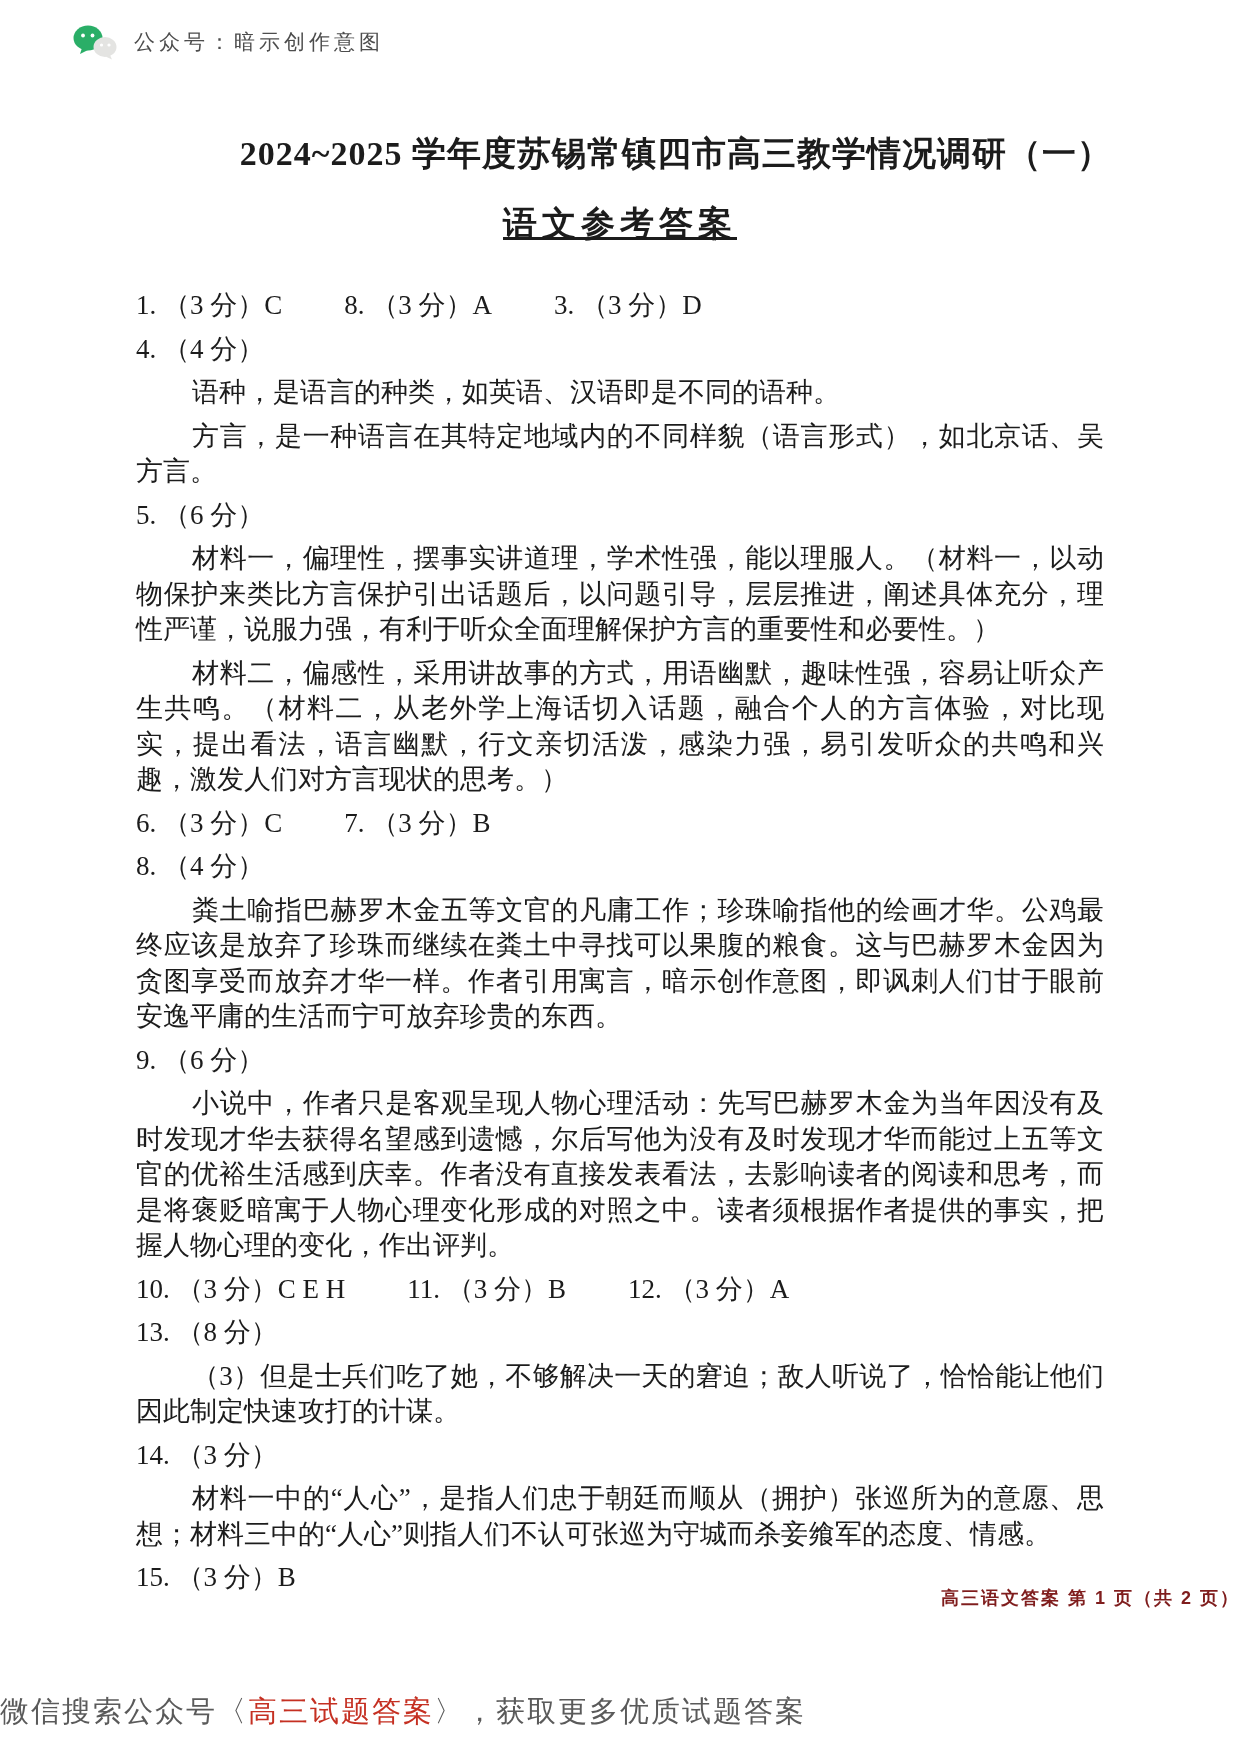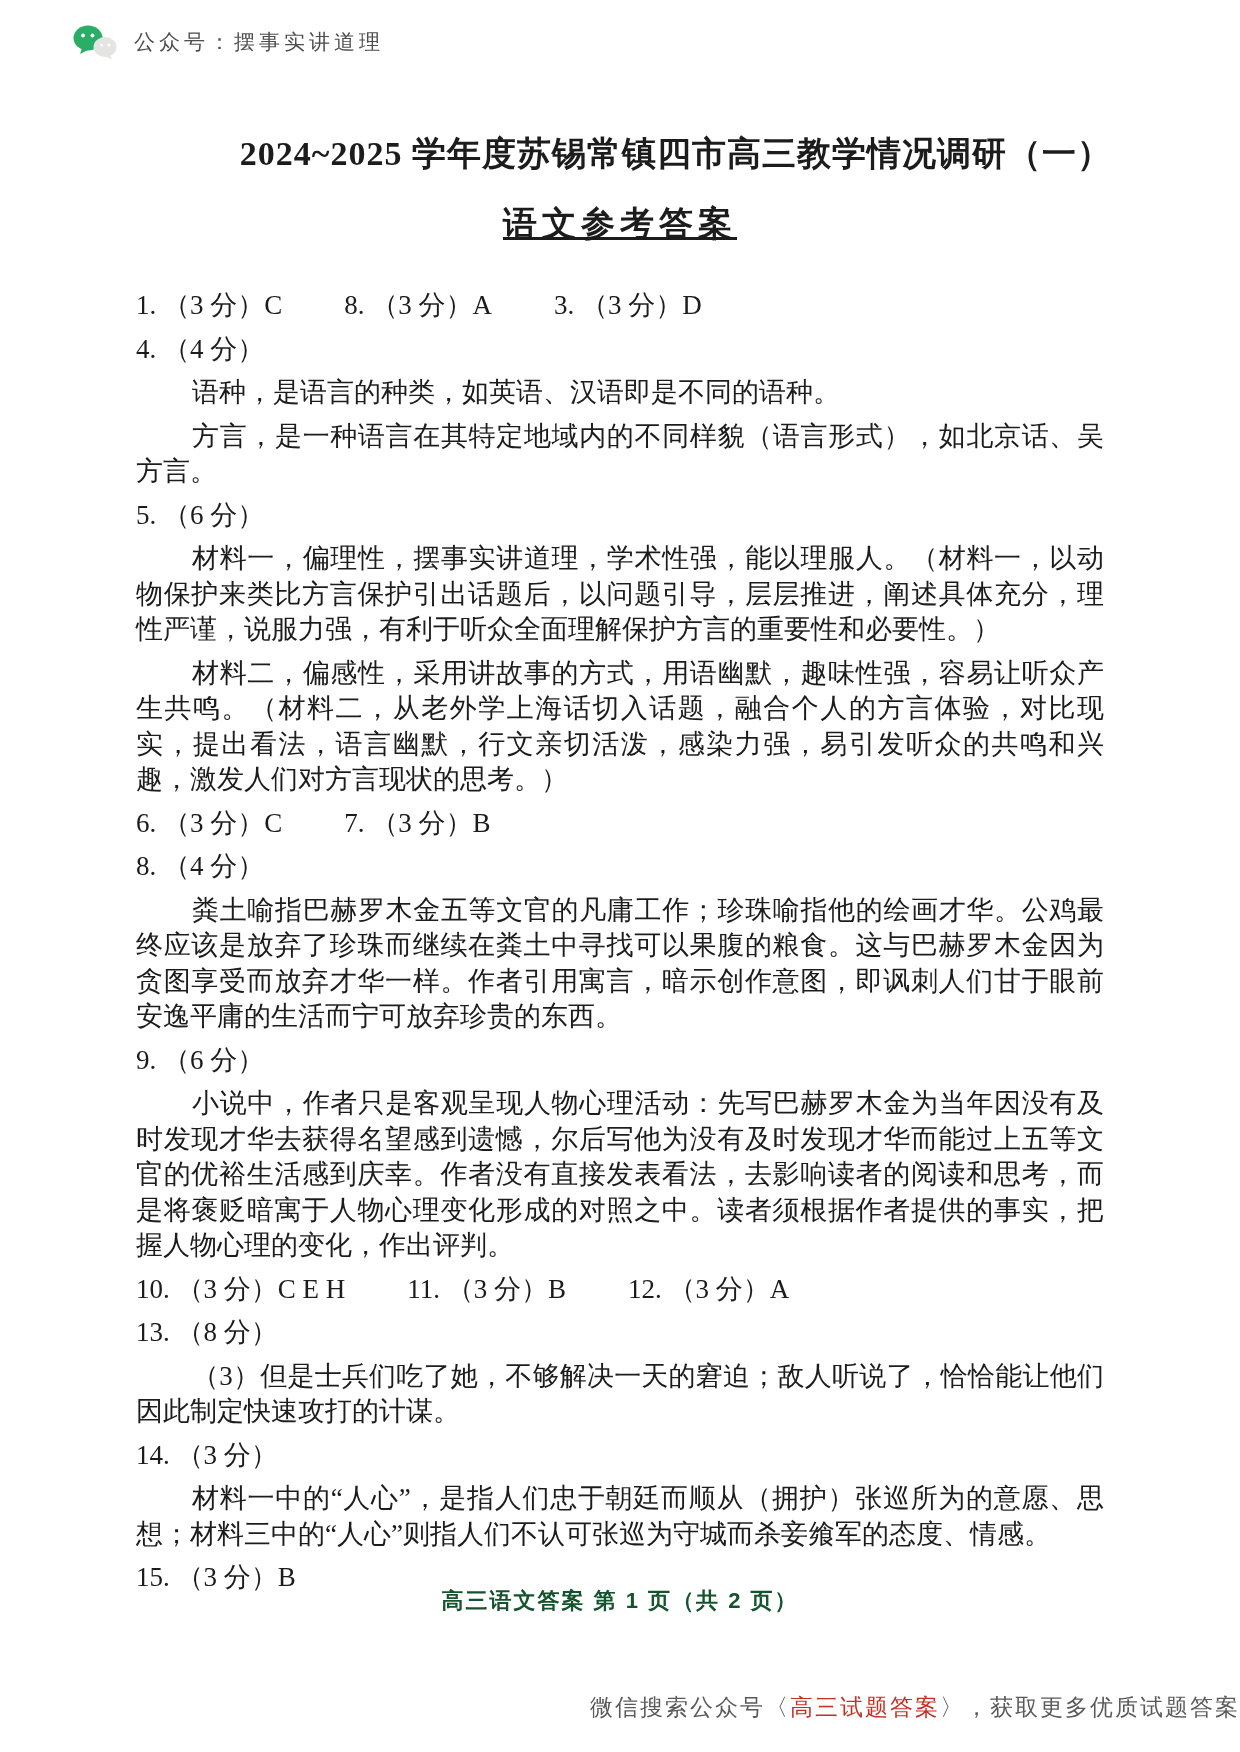--- a/index.html
+++ b/index.html
@@ -38,28 +38,28 @@
     font-size:27px;line-height:35.5px;
     text-align:justify;
   }
   .body > div{margin:8px;}
   .para{text-indent:56px;}
   .row-answers{display:flex;column-gap:62px;flex-wrap:wrap;}
   .line-item{}
   
   .page-footer{
     position:absolute;top:1586px;left:0;width:100%;
-    text-align:center;
+    text-align:right;
     font-family:"Liberation Sans","DejaVu Sans",sans-serif;
-    font-weight:bold;font-size:22px;letter-spacing:2px;color:#14532d;
+    font-weight:bold;font-size:18px;letter-spacing:2px;color:#7f1d1d;
   }
   .promo{
     position:absolute;top:1692px;left:0;width:100%;
-    text-align:right;
-    font-size:23px;color:#5a5a5a;letter-spacing:2px;
+    text-align:left;
+    font-size:29px;color:#5a5a5a;letter-spacing:2px;
     font-family:"Liberation Serif","DejaVu Serif",serif;
   }
   .promo .hl{color:#c53022;}
 </style>
 </head>
 <body>
 
 <div class="page">
 
   <div class="brand">
@@ -68,21 +68,21 @@
         <ellipse cx="16" cy="14" rx="14.5" ry="12.5" fill="#2aae67"></ellipse>
         <path d="M10 24 L8 30 L16 26 Z" fill="#2aae67"></path>
         <circle cx="11" cy="11.5" r="1.9" fill="#ffffff"></circle>
         <circle cx="20.5" cy="11.5" r="1.9" fill="#ffffff"></circle>
         <ellipse cx="33" cy="23" rx="11.5" ry="10" fill="#e4e4e2"></ellipse>
         <path d="M38 31 L40 35.5 L33.5 32.5 Z" fill="#e4e4e2"></path>
         <circle cx="29.5" cy="21" r="1.6" fill="#ffffff"></circle>
         <circle cx="37" cy="21" r="1.6" fill="#ffffff"></circle>
       </svg>
     </span>
-    <span class="brand-label">公众号：摆事实讲道理</span>
+    <span class="brand-label">公众号：暗示创作意图</span>
   </div>
 
   <div class="content">
     <h1 class="title">2024~2025 学年度苏锡常镇四市高三教学情况调研（一）</h1>
     <h2 class="subtitle">语文参考答案</h2>
 
     <div class="body">
 
       <div class="row-answers">
         <span>1. （3 分）C</span>

